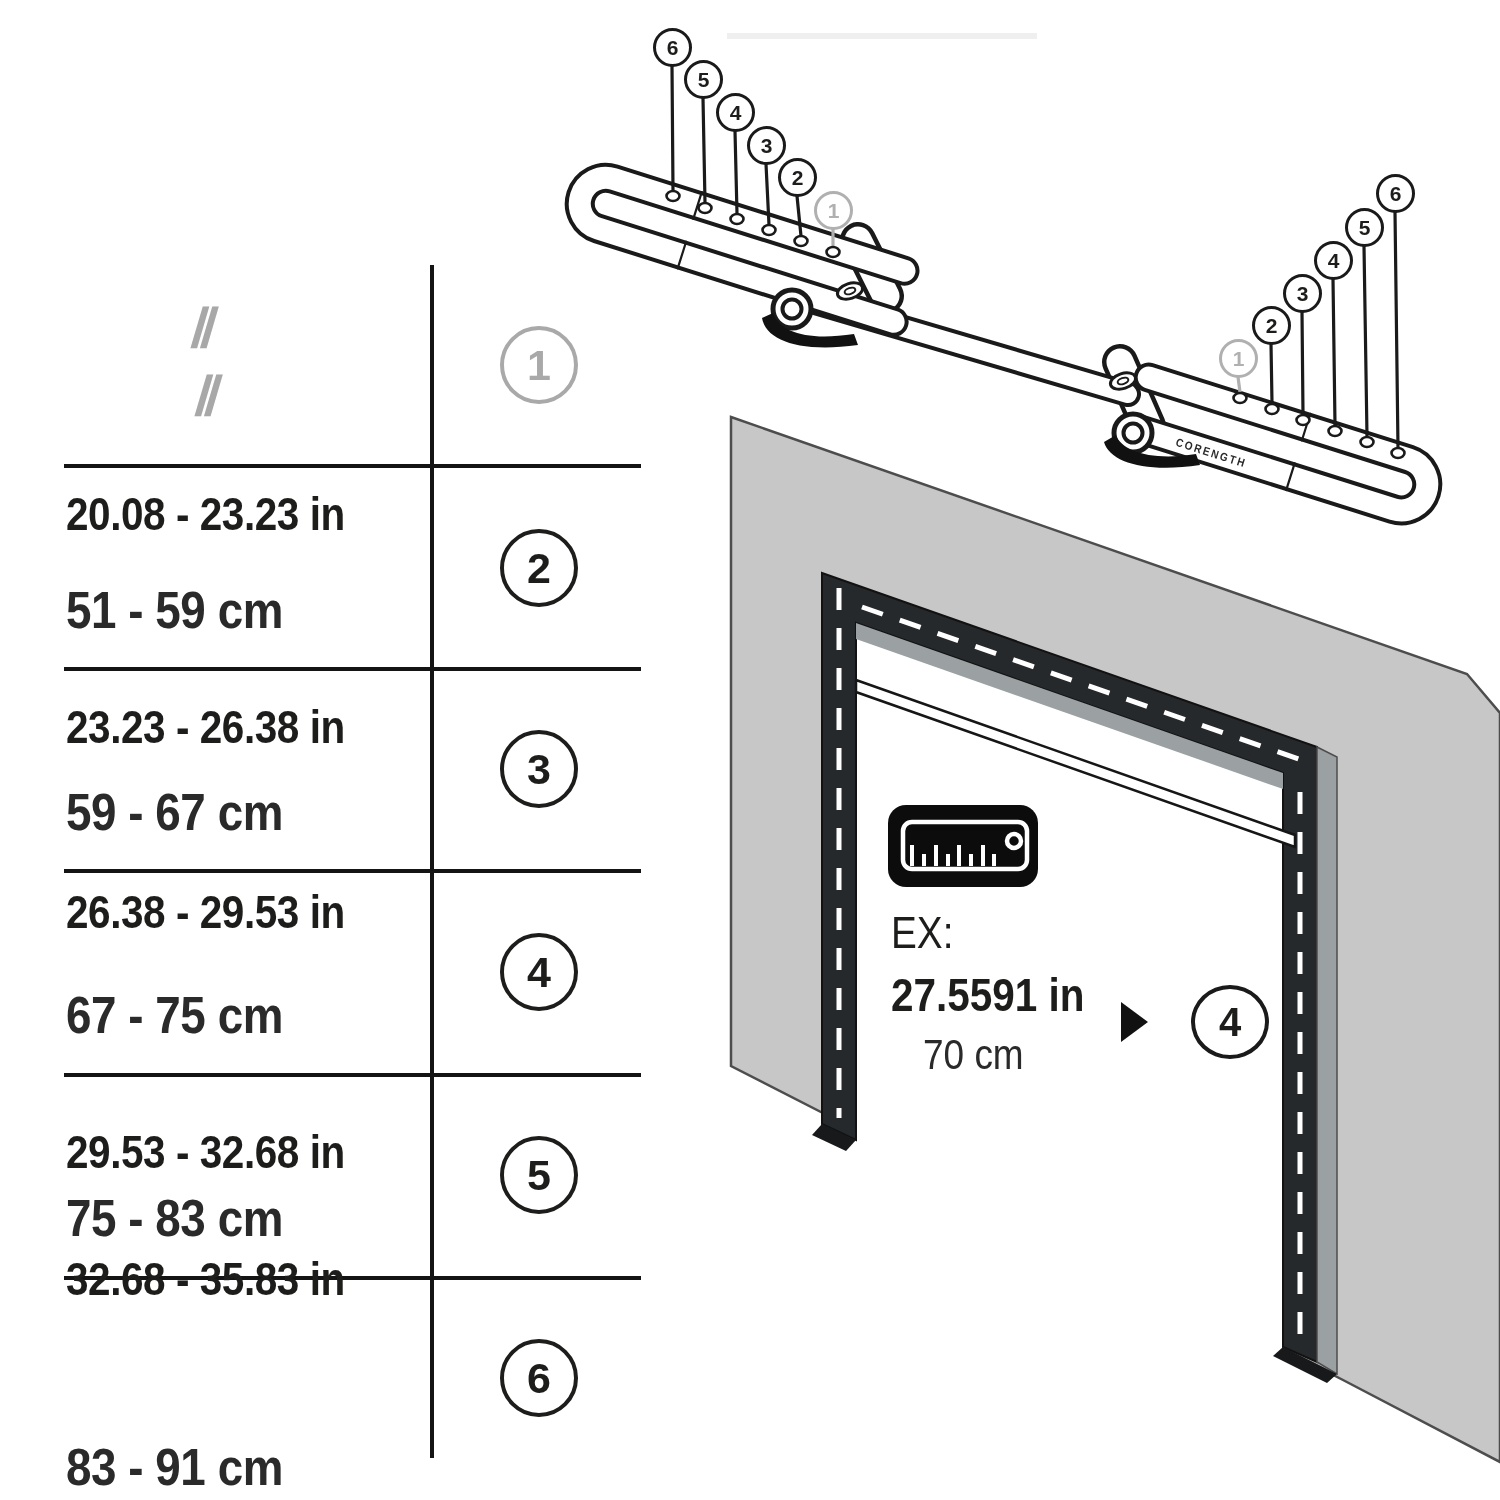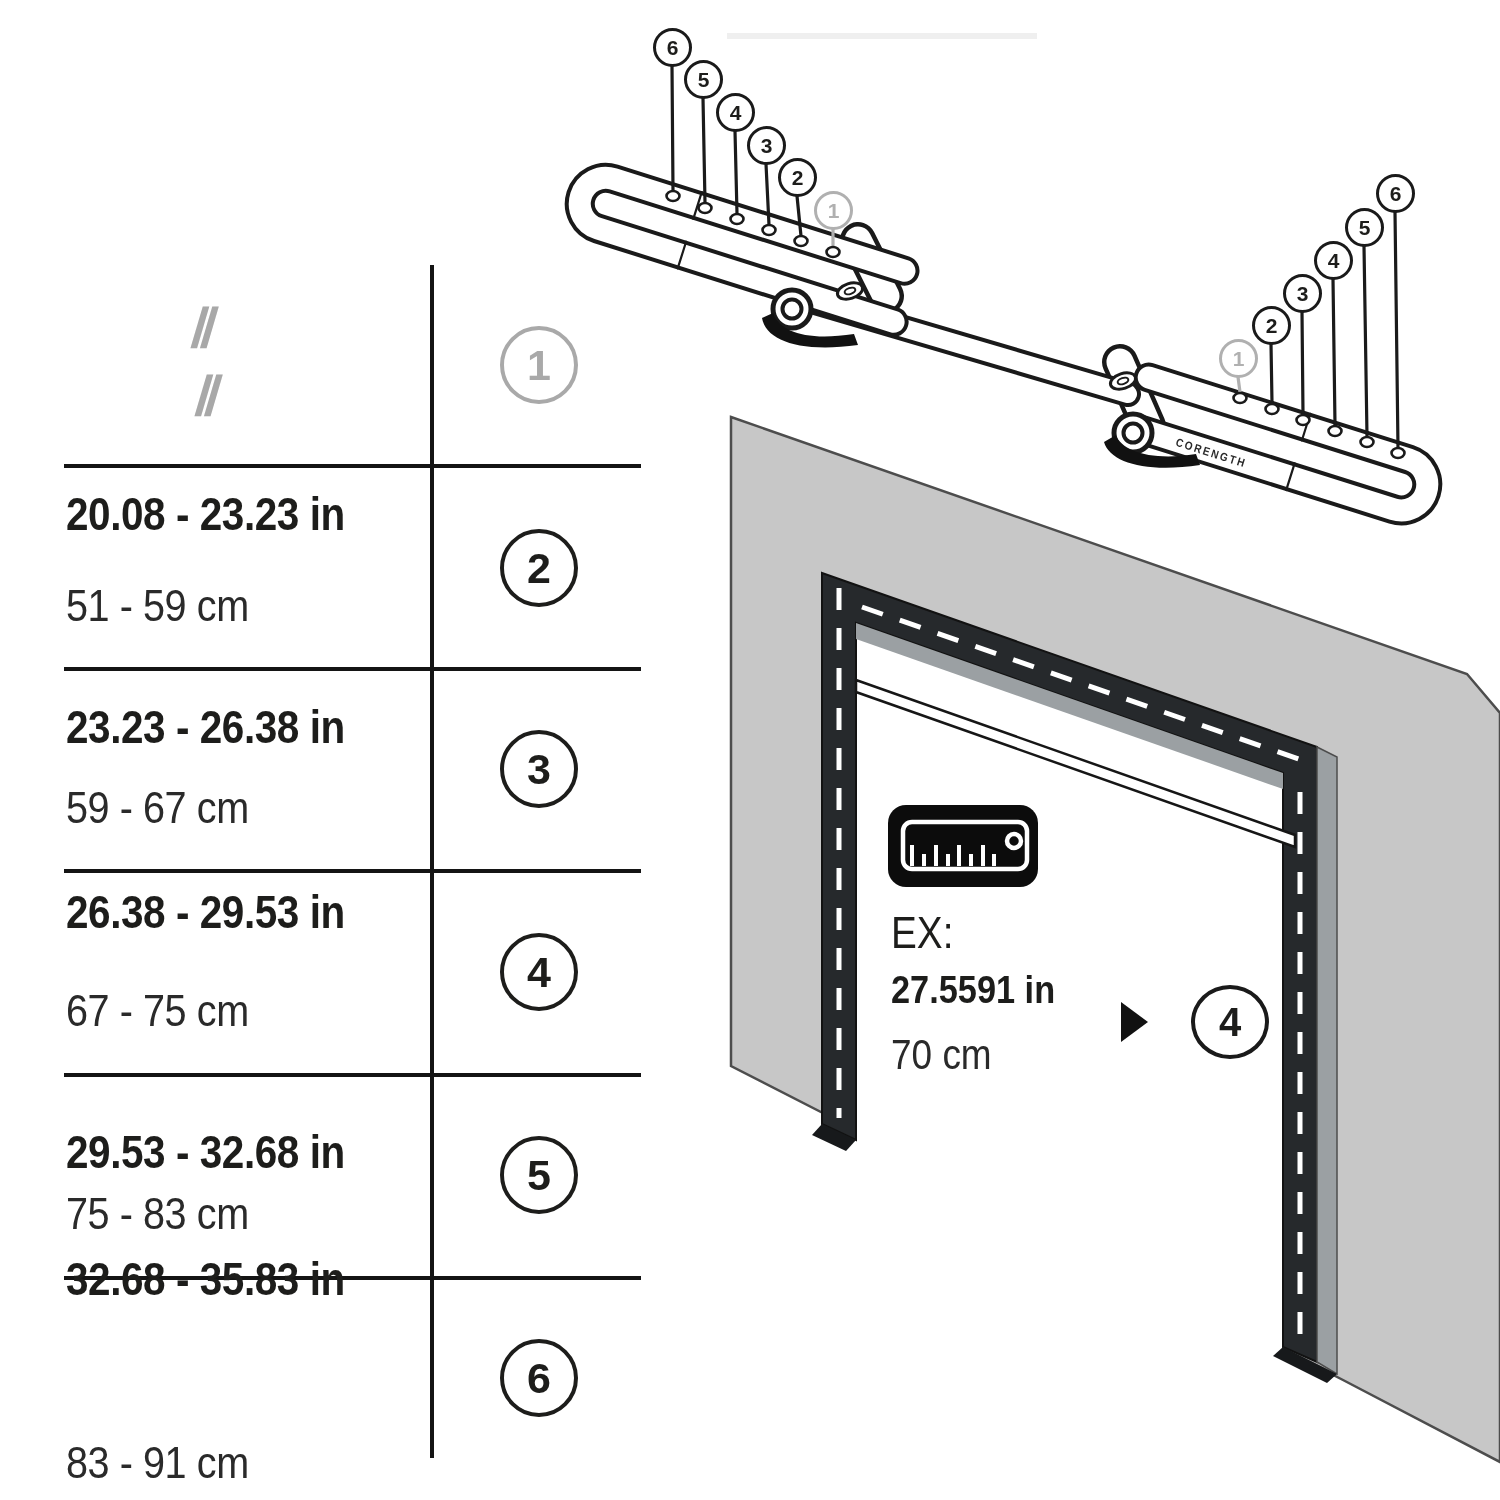--- a/index.html
+++ b/index.html
@@ -7,40 +7,40 @@
     width:1500px;height:1500px;position:relative;background:#ffffff;
     font-family:"Liberation Sans",sans-serif;color:#1d1d1b;overflow:hidden;
   }
   .abs{position:absolute;}
   
   .vline{position:absolute;left:430px;top:265px;width:4px;height:1193px;background:#141414;}
   .hline{position:absolute;left:64px;width:577px;height:4px;background:#141414;}
   
   .cond{display:inline-block;transform:scaleX(.88);transform-origin:0 50%;white-space:nowrap;}
   .in-range{position:absolute;left:66px;font-weight:700;font-size:46px;letter-spacing:-.5px;}
-  .cm-range{position:absolute;left:66px;font-weight:400;font-size:45px;letter-spacing:-.5px;color:#2a2a2a;}
+  .cm-range{position:absolute;left:66px;font-weight:700;font-size:52px;letter-spacing:-.5px;color:#2a2a2a;}
   .na-mark{position:absolute;font-weight:700;font-size:56px;color:#a8a8a8;letter-spacing:-6px;transform:skewX(-6deg);}
   
   .badge{
     position:absolute;width:70px;height:70px;border:4px solid #1d1d1b;border-radius:50%;
     background:#fff;display:flex;align-items:center;justify-content:center;
     font-weight:700;font-size:43px;line-height:1;box-sizing:content-box;
   }
   .badge.gray{border-color:#a9a9a9;color:#a9a9a9;}
   
   .cb{
     position:absolute;width:33px;height:33px;border:3px solid #1a1a1a;border-radius:50%;
     background:#fff;display:flex;align-items:center;justify-content:center;
     font-weight:700;font-size:21px;line-height:1;box-sizing:content-box;z-index:3;
   }
   .cb.gray{border-color:#b0b0b0;color:#b0b0b0;}
   
   .ex-label{position:absolute;left:891px;top:908px;font-weight:400;font-size:44px;}
-  .ex-in{position:absolute;left:891px;top:968px;font-weight:700;font-size:39px;}
-  .ex-cm{position:absolute;left:891px;top:1031px;font-weight:400;font-size:42px;color:#2a2a2a;}
+  .ex-in{position:absolute;left:891px;top:968px;font-weight:700;font-size:46px;}
+  .ex-cm{position:absolute;left:923px;top:1031px;font-weight:400;font-size:42px;color:#2a2a2a;}
   .arrow-right{
     position:absolute;left:1121px;top:1002px;width:0;height:0;
     border-top:20px solid transparent;border-bottom:20px solid transparent;border-left:27px solid #111;
   }
   .door-badge{
     position:absolute;left:1191px;top:985px;width:70px;height:66px;border:4px solid #1a1a1a;border-radius:50%;
     background:#fff;display:flex;align-items:center;justify-content:center;font-weight:700;font-size:40px;z-index:3;
   }
   .brand{
     position:absolute;left:1178px;top:436px;font-weight:700;font-size:11.5px;letter-spacing:2.2px;color:#2a2a2a;

